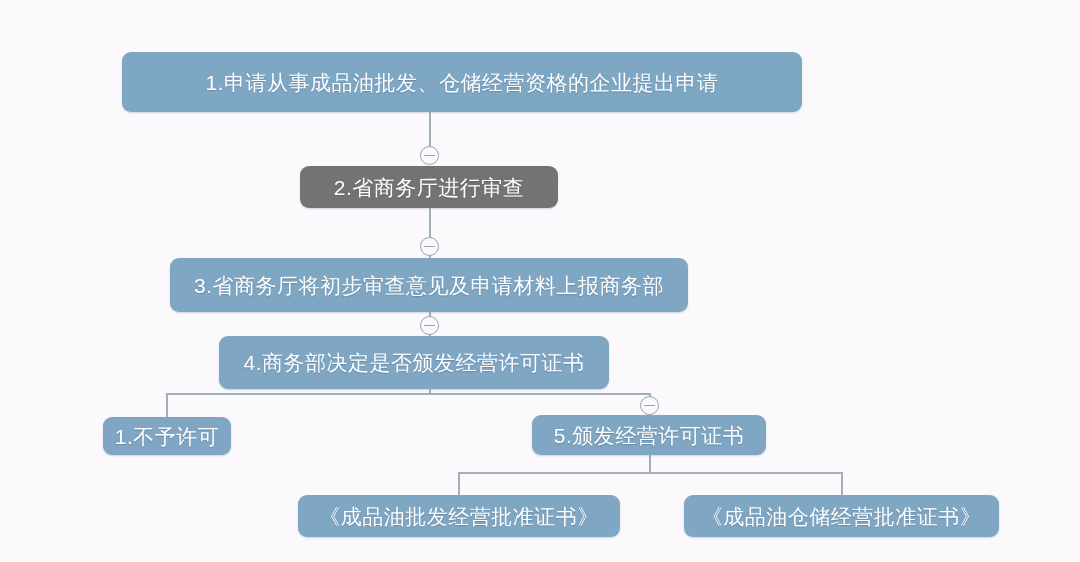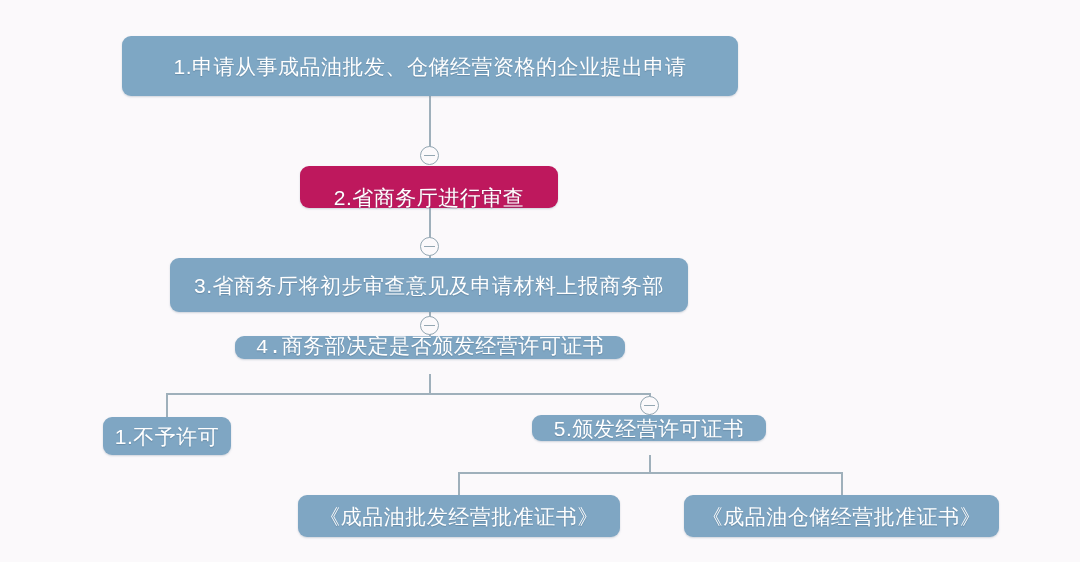--- a/index.html
+++ b/index.html
@@ -65,21 +65,21 @@
     box-shadow: 0 1px 2px rgba(120,140,160,0.35);
   }
   .node .txt {
     font-size: 21px;
     line-height: 1;
     letter-spacing: 0.5px;
     color: #ffffff;
     text-shadow: 0 1px 1px rgba(60,90,115,0.35);
   }
   .node.lvl1 { background: #7ea7c4; }
-  .node.lvl2 { background: #be185d; align-items: flex-end; }
+  .node.lvl2 { background: #737373; }
   .node.lvl3 { background: #7fa6c3; }
   .node.lvl4 { background: #7fa6c3; }
   .node.lvl5 { background: #7fa6c3; }
   .node.lvl6 { background: #7fa6c3; }
 </style>
 </head>
 <body>
 
 <div id="flow-root">
 
@@ -96,41 +96,41 @@
   <div class="conn h" style="left:166px; top:393px; width:485px;"></div>
   <div class="conn v" style="left:166px; top:393px; height:24px;"></div>
   <div class="conn v" style="left:649px; top:393px; height:22px;"></div>
   <div class="toggle" style="left:640px; top:396px;"></div>
 
   <div class="conn v" style="left:649px; top:455px; height:18px;"></div>
   <div class="conn h" style="left:458px; top:472px; width:385px;"></div>
   <div class="conn v" style="left:458px; top:472px; height:23px;"></div>
   <div class="conn v" style="left:841px; top:472px; height:23px;"></div>
 
-  <div class="node lvl1" style="left:122px; top:36px; width:616px; height:60px;">
+  <div class="node lvl1" style="left:122px; top:52px; width:680px; height:60px;">
     <span class="txt">1.申请从事成品油批发、仓储经营资格的企业提出申请</span>
   </div>
 
   <div class="node lvl2" style="left:300px; top:166px; width:258px; height:42px;">
     <span class="txt">2.省商务厅进行审查</span>
   </div>
 
   <div class="node lvl3" style="left:170px; top:258px; width:518px; height:54px;">
     <span class="txt">3.省商务厅将初步审查意见及申请材料上报商务部</span>
   </div>
 
-  <div class="node lvl4" style="left:235px; top:336px; width:390px; height:23px;font-family:Liberation Mono, monospace;">
+  <div class="node lvl4" style="left:219px; top:336px; width:390px; height:53px;">
     <span class="txt">4.商务部决定是否颁发经营许可证书</span>
   </div>
 
   <div class="node lvl5" style="left:103px; top:417px; width:128px; height:38px;">
     <span class="txt">1.不予许可</span>
   </div>
 
-  <div class="node lvl5" style="left:532px; top:415px; width:234px; height:26px;">
+  <div class="node lvl5" style="left:532px; top:415px; width:234px; height:40px;">
     <span class="txt">5.颁发经营许可证书</span>
   </div>
 
   <div class="node lvl6" style="left:684px; top:495px; width:315px; height:42px;">
     <span class="txt">《成品油仓储经营批准证书》</span>
   </div>
 
   <div class="node lvl6" style="left:298px; top:495px; width:322px; height:42px;">
     <span class="txt">《成品油批发经营批准证书》</span>
   </div>

